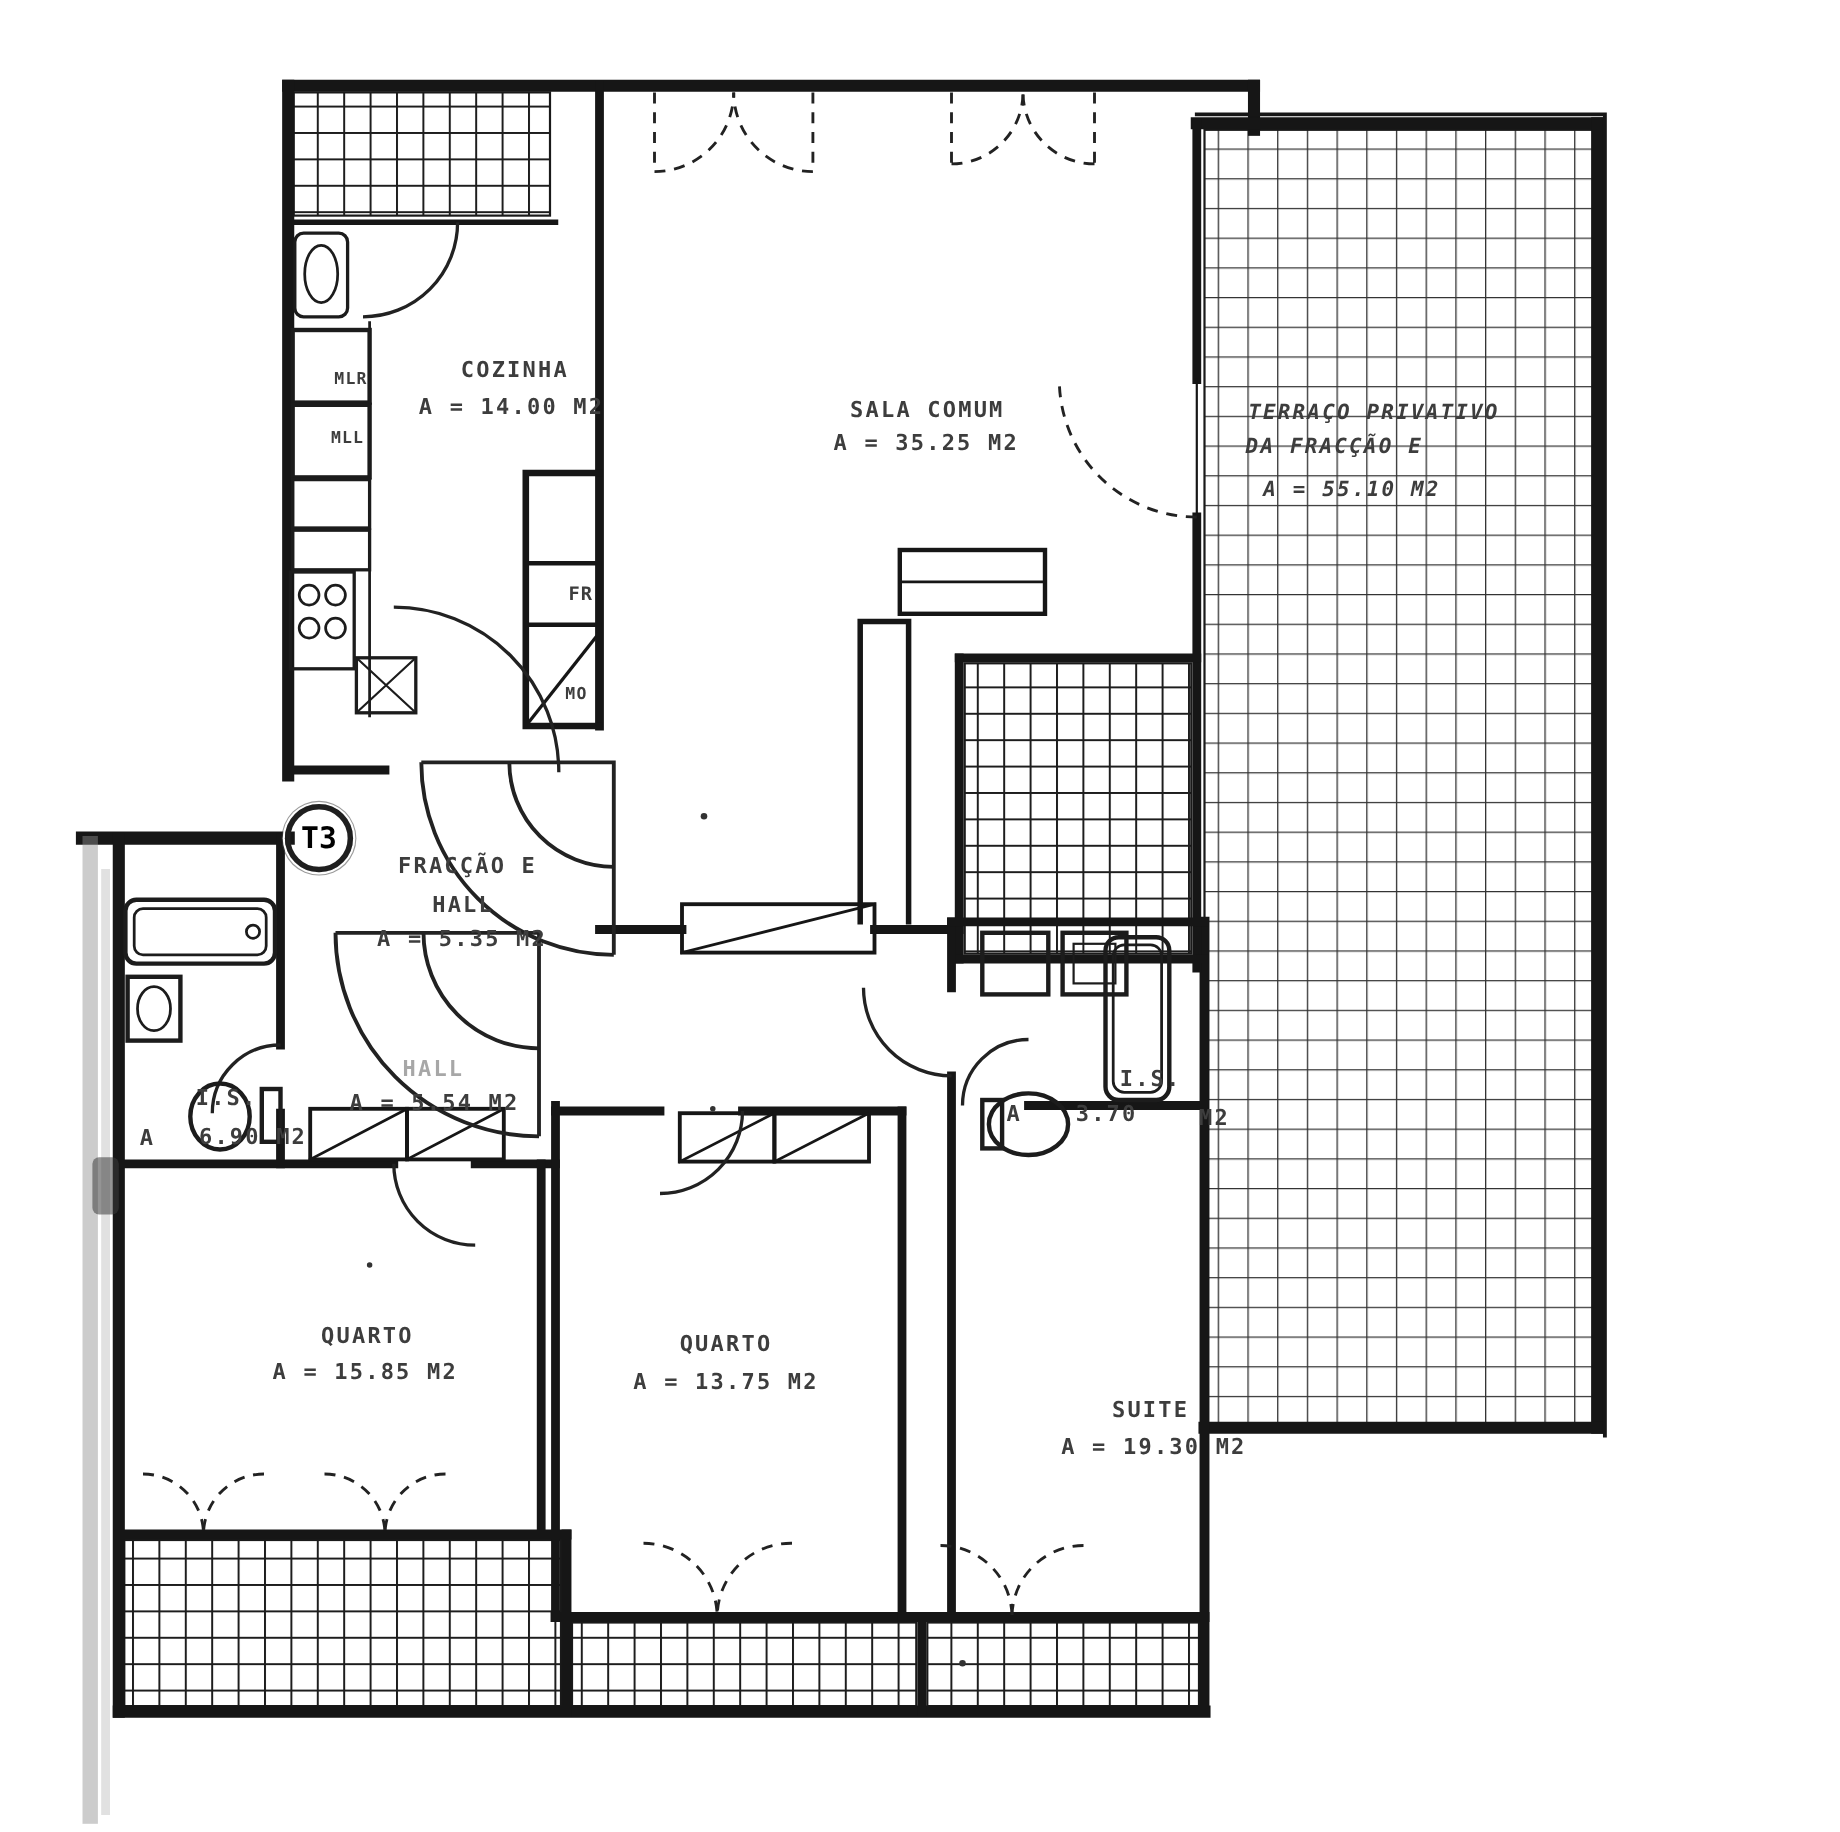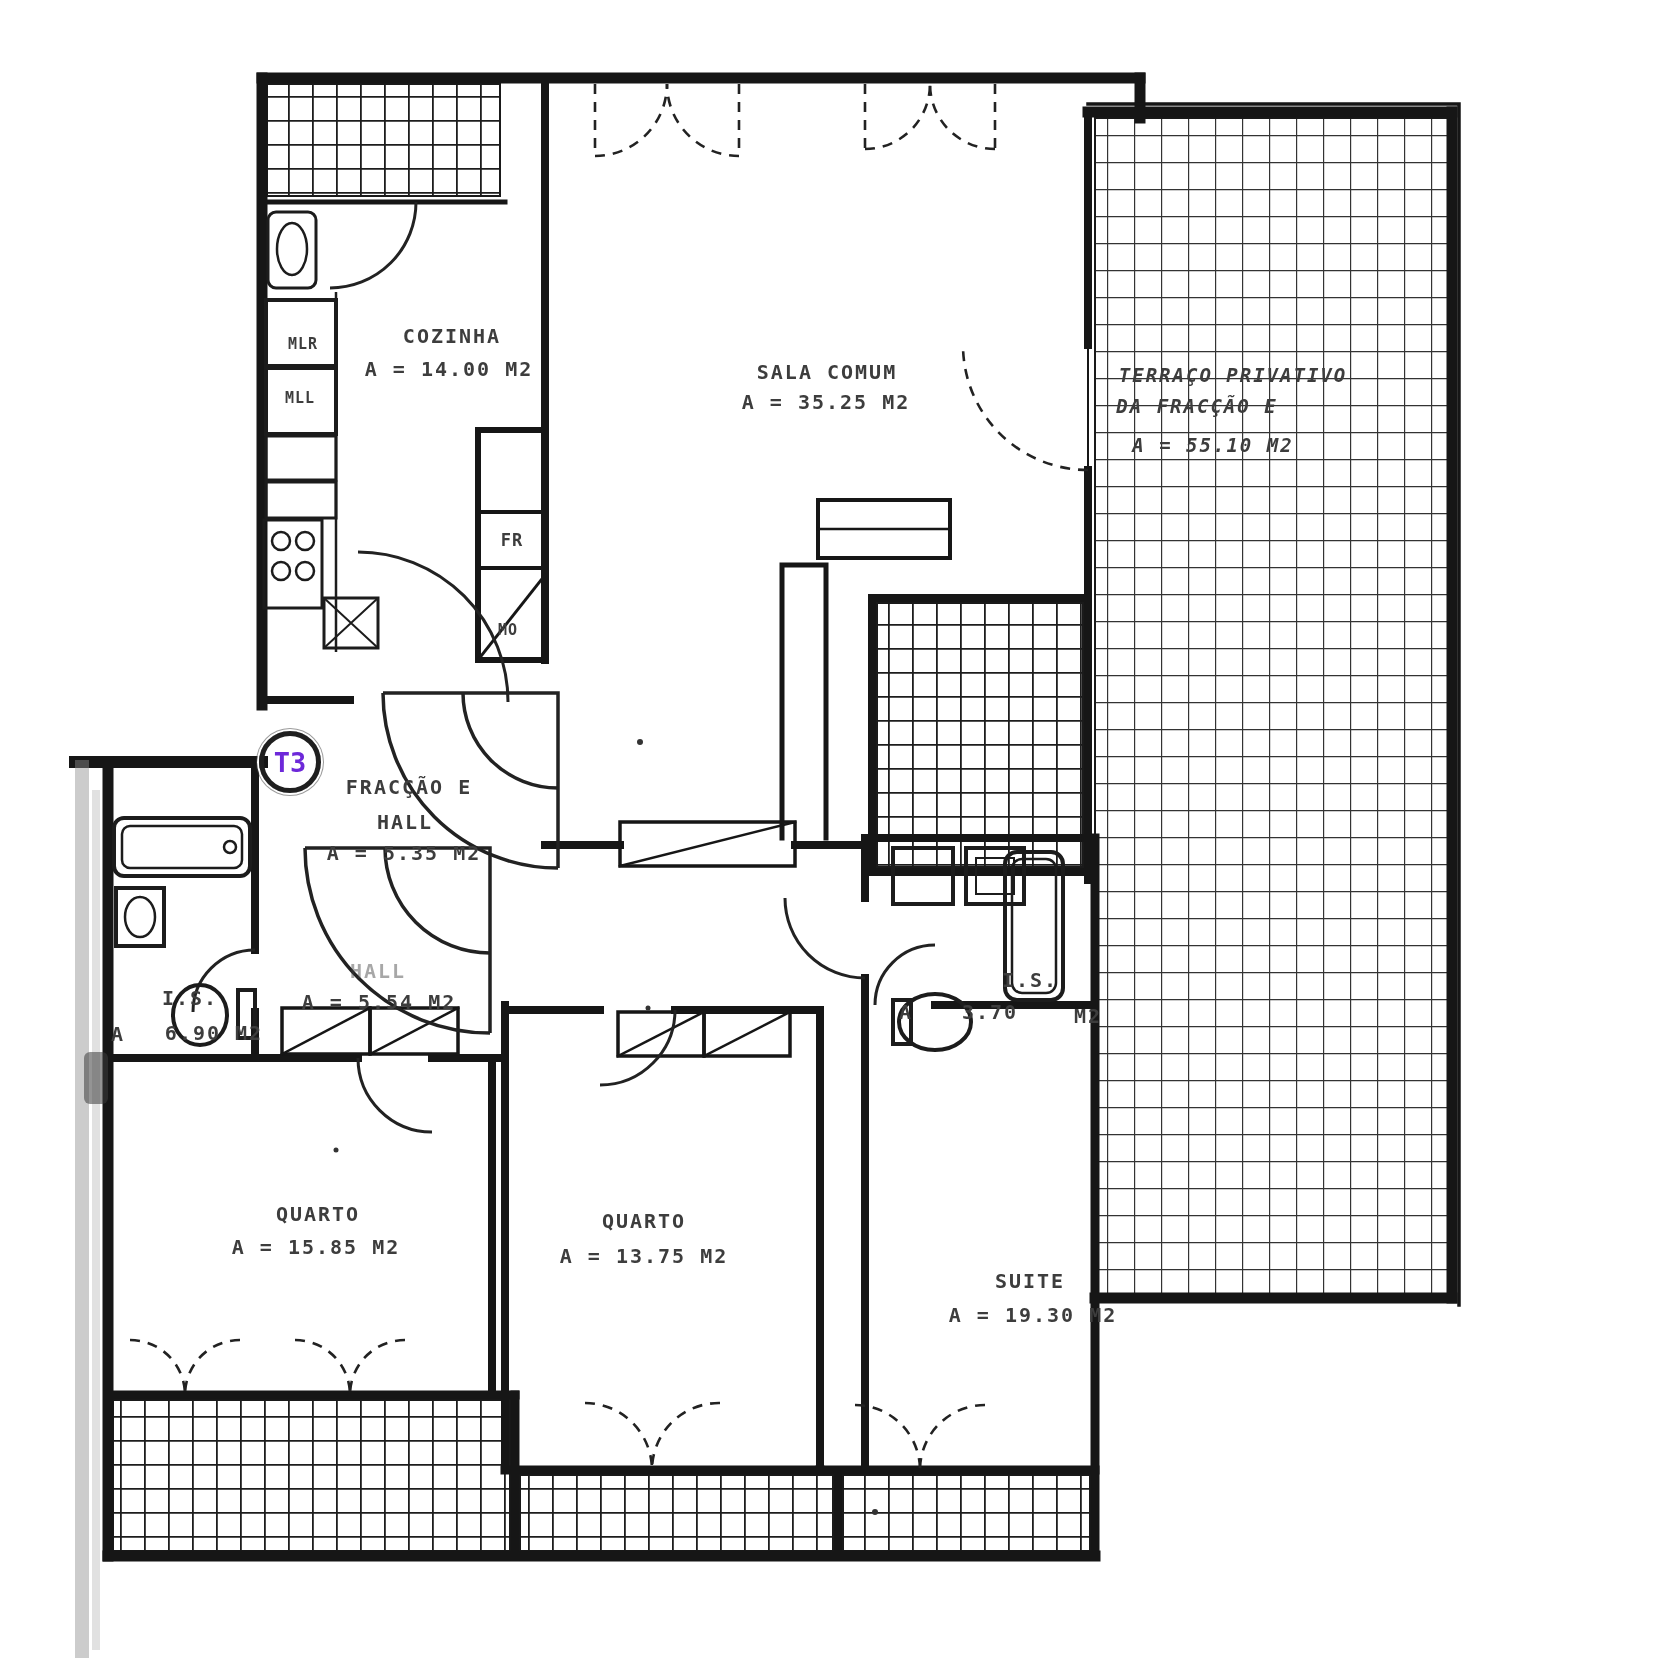--- a/index.html
+++ b/index.html
@@ -1,21 +1,21 @@
 <!DOCTYPE html>
 <html><head>
 <meta charset="utf-8">
 <style>
   html,body{margin:0;padding:0;background:#fff;}
   .plan{position:relative;width:1673px;height:1665px;background:#ffffff;overflow:hidden;
         font-family:"DejaVu Sans Mono", monospace;}
   .plan svg{position:absolute;left:0;top:0;}
   .lbl{position:absolute;transform:translate(-50%,-50%);
        font:700 20px "DejaVu Sans Mono", monospace;
-       letter-spacing:2px;color:#3d3d3d;white-space:nowrap;}
+       letter-spacing:2px;color:#3d3d3d;white-space:nowrap;margin-left:16px;}
   .lbl.sm{font-size:15px;letter-spacing:1px;}
   .lbl.md{font-size:17px;letter-spacing:1px;}
   .lbl.t19{font-size:19px;font-style:italic;}
   .lbl.faint{opacity:.45;filter:blur(.6px);}
   
   #cozinha-name{left:452px;top:336px}   #cozinha-area{left:449px;top:369px}
   #sala-name{left:827px;top:372px}      #sala-area{left:826px;top:402px}
   #terraco-1{left:1233px;top:375px}     #terraco-2{left:1197px;top:406px}
   #terraco-area{left:1213px;top:445px}
   #entry-1{left:409px;top:787px}        #entry-2{left:405px;top:822px}
@@ -27,21 +27,21 @@
   #isr-area{left:990px;top:1012px}      #isr-unit{left:1088px;top:1016px}
   #q1-name{left:318px;top:1214px}       #q1-area{left:316px;top:1247px}
   #q2-name{left:644px;top:1221px}       #q2-area{left:644px;top:1256px}
   #suite-name{left:1030px;top:1281px}   #suite-area{left:1033px;top:1315px}
   #mlr{left:303px;top:344px}            #mll{left:300px;top:398px}
   #fr{left:512px;top:540px}             #mo{left:508px;top:630px}
   .t3{position:absolute;left:290px;top:762px;transform:translate(-50%,-50%);
       width:52px;height:52px;border:5px solid #1f1f1f;border-radius:50%;
       display:flex;align-items:center;justify-content:center;
       box-shadow:0 0 0 2px #fff, 0 0 0 3px #44444488;}
-  .t3 span{font:700 27px "DejaVu Sans Mono", monospace;color:#6d28d9;letter-spacing:0;}
+  .t3 span{font:700 27px "DejaVu Sans Mono", monospace;color:#000000;letter-spacing:0;}
 </style>
 </head>
 <body>
 
 <div class="plan">
 
 <svg width="1673" height="1665" viewBox="0 0 1673 1665">
   <defs>
     <pattern id="tiles1" width="27" height="27" patternUnits="userSpaceOnUse">
       <path d="M0,0 H27 M0,0 V27" stroke="#333333" stroke-width="2.4" fill="none"></path>

